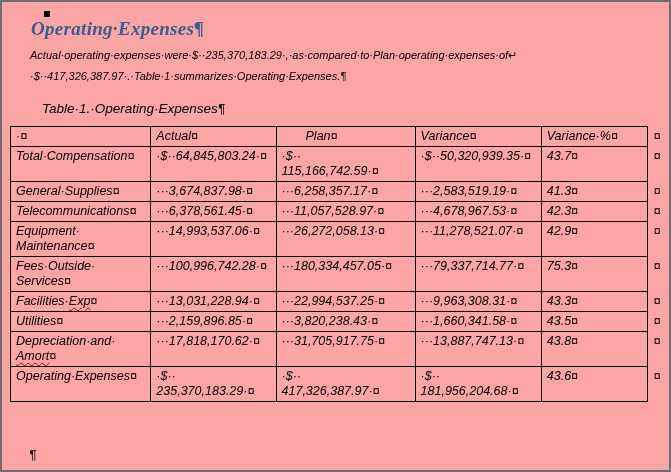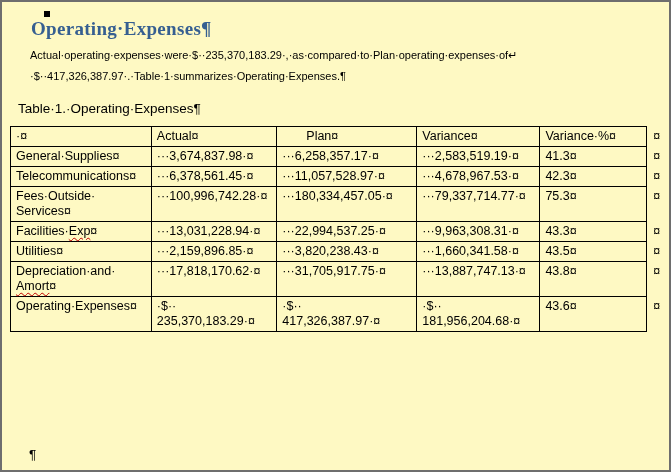--- a/index.html
+++ b/index.html
@@ -1,28 +1,28 @@
 <!DOCTYPE html>
 <html><head>
 <meta charset="utf-8">
 <style>
   html,body{margin:0;padding:0;background:#fff;}
   .frame{
     position:relative;width:671px;height:472px;box-sizing:border-box;
-    border:2px solid #6e6e6e;background:#fef9c3;overflow:hidden;
-    font-family:"Liberation Sans","DejaVu Sans",sans-serif;color:#000;
+    border:2px solid #6e6e6e;background:#fca5a5;overflow:hidden;
+    font-family:"Liberation Sans","DejaVu Sans",sans-serif;color:#000;font-style:italic;
   }
   .square{position:absolute;left:42px;top:9px;width:6px;height:6px;background:#000;}
   .heading{
     position:absolute;left:29px;top:16px;margin:0;
     font-family:"Liberation Serif","DejaVu Serif",serif;
     font-weight:bold;font-size:19px;letter-spacing:.3px;
   }
   .para{position:absolute;left:28px;top:43px;margin:0;font-size:11px;line-height:21px;white-space:nowrap;}
-  .caption{position:absolute;left:16px;top:99px;margin:0;font-size:13.5px;white-space:nowrap;}
+  .caption{position:absolute;left:40px;top:99px;margin:0;font-size:13.5px;white-space:nowrap;}
   .doc-table{
     position:absolute;left:8px;top:124px;border-collapse:collapse;table-layout:fixed;
     font-size:12.5px;line-height:15px;
   }
   .doc-table th,.doc-table td{
     border:1px solid #000;font-weight:normal;text-align:left;vertical-align:top;
     padding:2px 3px 2px 5px;white-space:nowrap;overflow:visible;
   }
   .doc-table .row-end{border:none;width:22px;padding:2px 0 2px 6px;}
   .sp{
@@ -52,33 +52,49 @@
           <th style="width: 142px;">·¤</th>
           <th style="width: 122px;">Actual¤</th>
           <th style="width: 126px; padding-left: 29px;">Plan¤</th>
           <th style="width: 124px;">Variance¤</th>
           <th style="width: 123px;">Variance·%¤</th>
           <th class="row-end">¤</th>
         </tr>
     </thead>
     <tbody>
         <tr>
+          <td>Total·Compensation¤</td>
+          <td>·$··64,845,803.24·¤</td>
+          <td>·$··<br>115,166,742.59·¤</td>
+          <td>·$··50,320,939.35·¤</td>
+          <td>43.7¤</td>
+          <td class="row-end">¤</td>
+        </tr>
+        <tr>
           <td>General·Supplies¤</td>
           <td>···3,674,837.98·¤</td>
           <td>···6,258,357.17·¤</td>
           <td>···2,583,519.19·¤</td>
           <td>41.3¤</td>
           <td class="row-end">¤</td>
         </tr>
         <tr>
           <td>Telecommunications¤</td>
           <td>···6,378,561.45·¤</td>
           <td>···11,057,528.97·¤</td>
           <td>···4,678,967.53·¤</td>
           <td>42.3¤</td>
+          <td class="row-end">¤</td>
+        </tr>
+        <tr>
+          <td>Equipment·<br>Maintenance¤</td>
+          <td>···14,993,537.06·¤</td>
+          <td>···26,272,058.13·¤</td>
+          <td>···11,278,521.07·¤</td>
+          <td>42.9¤</td>
           <td class="row-end">¤</td>
         </tr>
         <tr>
           <td>Fees·Outside·<br>Services¤</td>
           <td>···100,996,742.28·¤</td>
           <td>···180,334,457.05·¤</td>
           <td>···79,337,714.77·¤</td>
           <td>75.3¤</td>
           <td class="row-end">¤</td>
         </tr>

